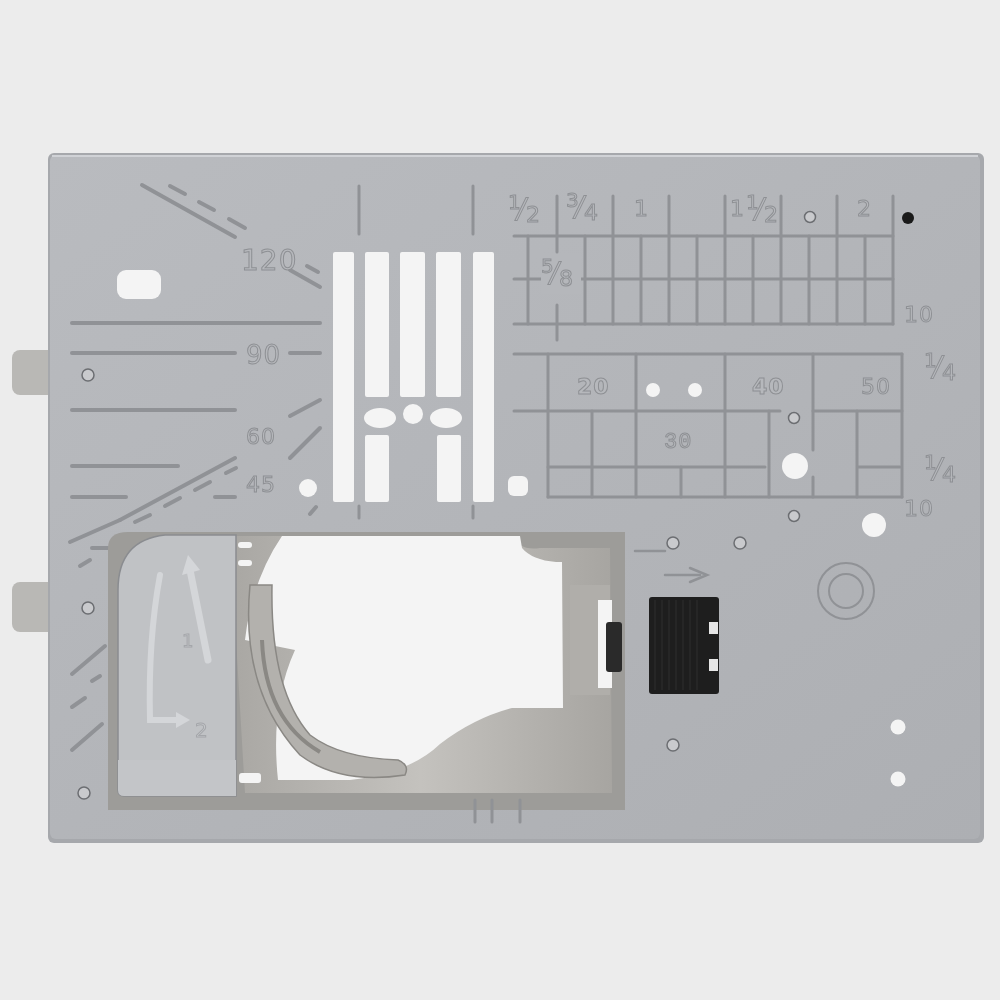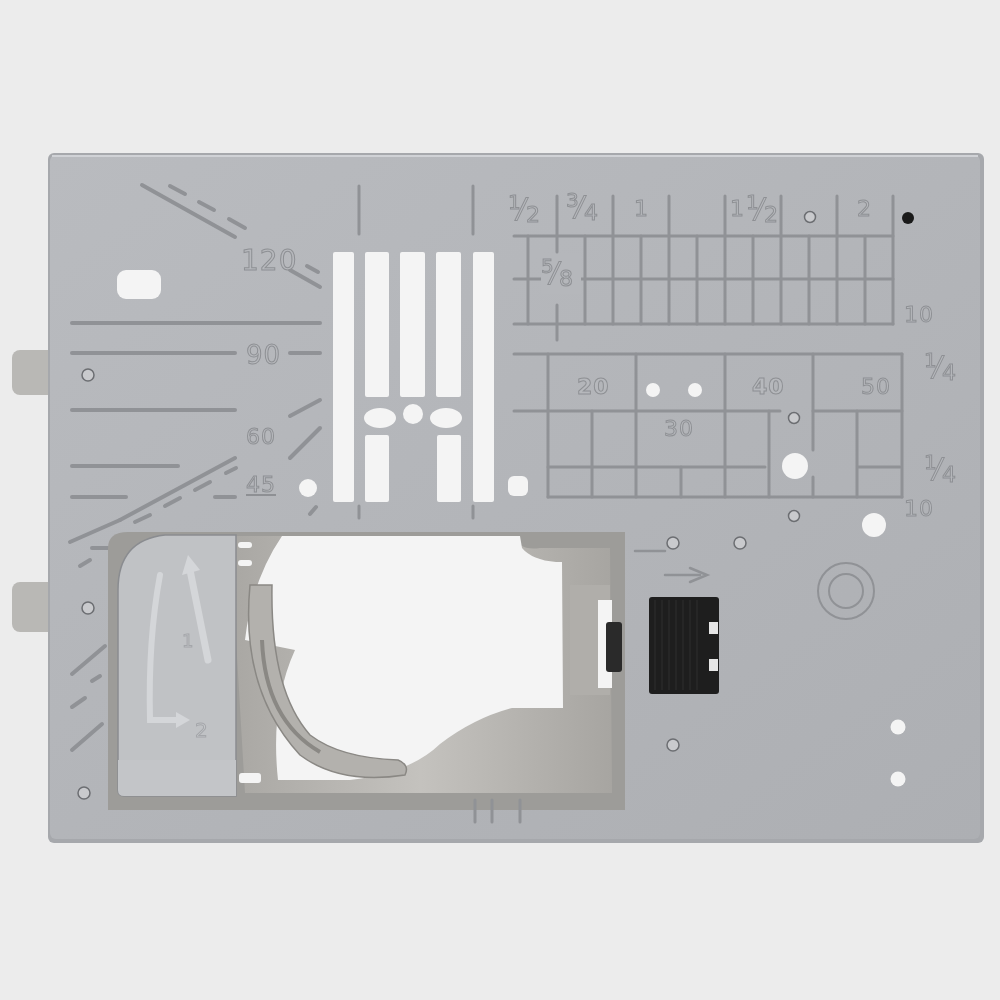--- a/index.html
+++ b/index.html
@@ -215,21 +215,21 @@
   </g>
   <g fill="#f4f4f4">
     <circle cx="898" cy="727" r="7.5"></circle>
     <circle cx="898" cy="779" r="7.5"></circle>
   </g>
 </svg>
 
 <span class="lbl" style="left:241px;top:244px;font-size:28px;">120</span>
 <span class="lbl" style="left:246px;top:340px;font-size:26px;">90</span>
 <span class="lbl" style="left:246px;top:424px;font-size:22px;">60</span>
-<span class="lbl" style="left:246px;top:472px;font-size:22px;text-decoration:underline;">45</span>
+<span class="lbl" style="left:246px;top:472px;font-size:22px;">45</span>
 
 <span class="frac" style="left:508px;top:190px;width:40px;height:40px;">
   <span class="n">1</span>
   <span class="s">/</span>
   <span class="d">2</span>
 </span>
 <span class="frac" style="left:566px;top:188px;width:40px;height:40px;">
   <span class="n">3</span>
   <span class="s">/</span>
   <span class="d">4</span>
@@ -243,21 +243,21 @@
 </span>
 <span class="lbl" style="left:857px;top:196px;font-size:22px;">2</span>
 <span class="frac" style="left:541px;top:254px;width:40px;height:40px;background:#b5b7bb;">
   <span class="n">5</span>
   <span class="s">/</span>
   <span class="d">8</span>
 </span>
 <span class="lbl" style="left:904px;top:302px;font-size:22px;">10</span>
 
 <span class="lbl" style="left:577px;top:374px;font-size:22px;font-weight:bold;">20</span>
-<span class="lbl" style="left:664px;top:416px;font-size:22px;">30</span>
+<span class="lbl" style="left:664px;top:430px;font-size:22px;font-family:Liberation Mono, monospace;">30</span>
 <span class="lbl" style="left:752px;top:374px;font-size:22px;font-weight:bold;">40</span>
 <span class="lbl" style="left:839px;top:374px;font-size:22px;margin-left:22px;">50</span>
 <span class="frac" style="left:924px;top:348px;width:40px;height:40px;">
   <span class="n">1</span>
   <span class="s">/</span>
   <span class="d">4</span>
 </span>
 <span class="frac" style="left:924px;top:450px;width:40px;height:40px;">
   <span class="n">1</span>
   <span class="s">/</span>

